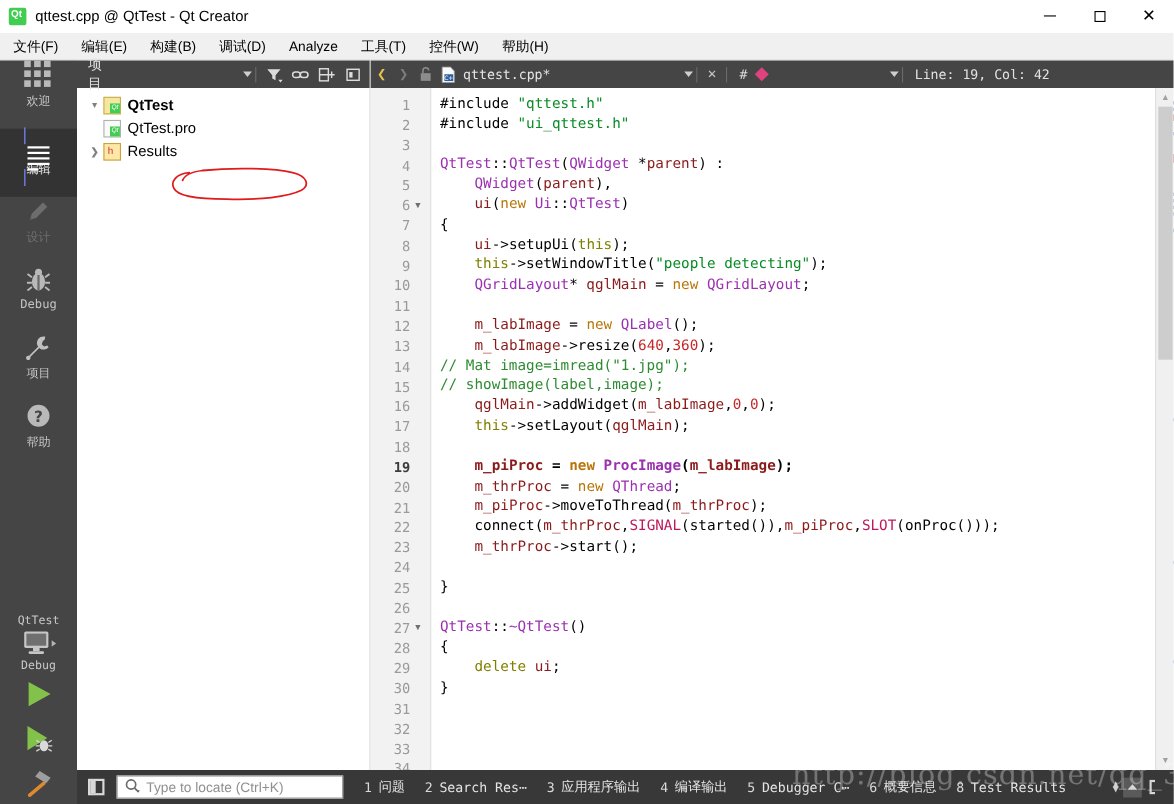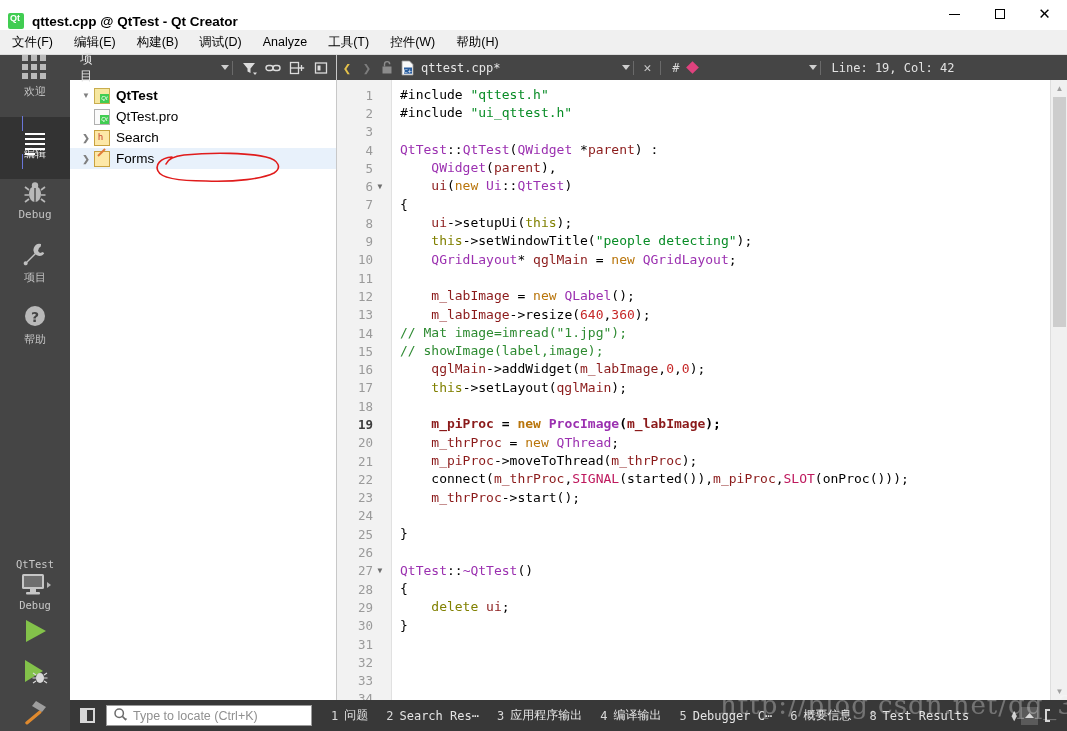--- a/index.html
+++ b/index.html
@@ -8,23 +8,22 @@
     width:1067px; height:731px; overflow:hidden;
     font-family:"Liberation Sans", sans-serif;
     font-size:13px; color:#000; background:#ffffff;
     -webkit-font-smoothing:antialiased;
   }
   #app { position:relative; width:1067px; height:731px; }
 
   
   .titlebar {
     position:absolute; left:0; top:0; width:1067px; height:30px;
-    background:#ffffff; display:flex; align-items:flex-end;
+    background:#ffffff; display:flex; align-items:center;
     border-bottom:1px solid #ffffff;
-    font-weight:bold;
   }
   .title-icon {
     width:16px; height:16px; margin-left:8px; margin-right:8px;
     background:#41cd52; border-radius:2px; position:relative; flex:none;
   }
   .title-icon::after{
     content:"Qt"; position:absolute; left:2px; top:0px;
     font-size:9px; color:#fff; font-weight:bold;
     font-family:"Liberation Sans", sans-serif;
   }
@@ -269,20 +268,29 @@
       <span class="mlabel">欢迎</span>
     </div>
 
     <div class="mode active">
       <span class="ic">
         <span class="ic-edit"><i></i><i></i><i></i><i></i><i style="width:10px"></i></span>
       </span>
       <span class="mlabel">编辑</span>
     </div>
 
+    <div class="mode disabled">
+      <span class="ic ic-pencil">
+        <svg width="26" height="26" viewBox="0 0 26 26">
+          <path d="M5 21 L7 15 L17 5 L21 9 L11 19 Z" fill="#6d6d6d"></path>
+          <path d="M5 21 L7.5 20.2 L5.8 18.5 Z" fill="#5a5a5a"></path>
+        </svg>
+      </span>
+      <span class="mlabel">设计</span>
+    </div>
 
     <div class="mode">
       <span class="ic ic-bug">
         <svg width="26" height="26" viewBox="0 0 26 26">
           <ellipse cx="13" cy="15" rx="6" ry="8" fill="#b9b9b9"></ellipse>
           <circle cx="13" cy="6.5" r="3.2" fill="#b9b9b9"></circle>
           <rect x="12" y="9" width="2" height="14" fill="#6a6a6a"></rect>
           <path d="M7 11 L3 8 M19 11 L23 8 M7 16 L2.5 16 M19 16 L23.5 16 M7 20 L3 23 M19 20 L23 23" stroke="#b9b9b9" stroke-width="1.7" fill="none"></path>
         </svg>
       </span>
@@ -391,29 +399,24 @@
       <div class="trow indent1">
         <span class="tico ico-file">
             <i class="ico-qt-badge">Qt</i>
           </span>
         <span class="tlabel">QtTest.pro</span>
       </div>
 
       <div class="trow indent2">
         <span class="arrow closed"></span>
         <span class="tico ico-h"></span>
-        <span class="tlabel">Search</span>
-      </div>
-
-
-      <div class="trow indent2 sel">
-        <span class="arrow closed"></span>
-        <span class="tico ico-form"></span>
-        <span class="tlabel">Forms</span>
-      </div>
+        <span class="tlabel">Results</span>
+      </div>
+
+
     </div>
 
     <svg class="annot" viewBox="0 0 132 34">
       <path d="M18 6 C6 7, 1 14, 4 20 C7 27, 26 30, 52 30 C82 31, 108 28, 120 22
                C128 17, 125 9, 112 6 C96 2, 60 1, 30 4 C22 5, 14 8, 12 13" fill="none" stroke="#e01b1b" stroke-width="1.6" stroke-linecap="round"></path>
     </svg>
   </div>
 
   <div class="editor-wrap">
 

